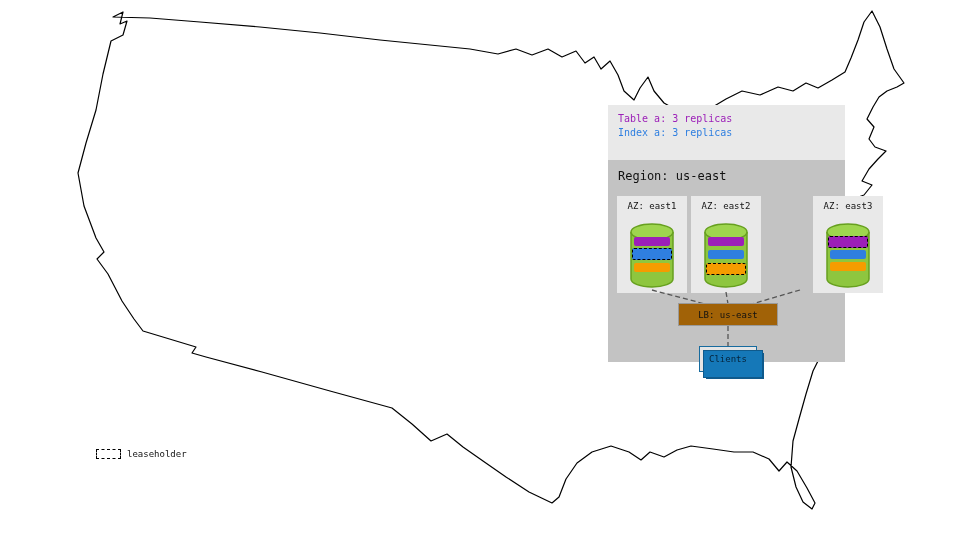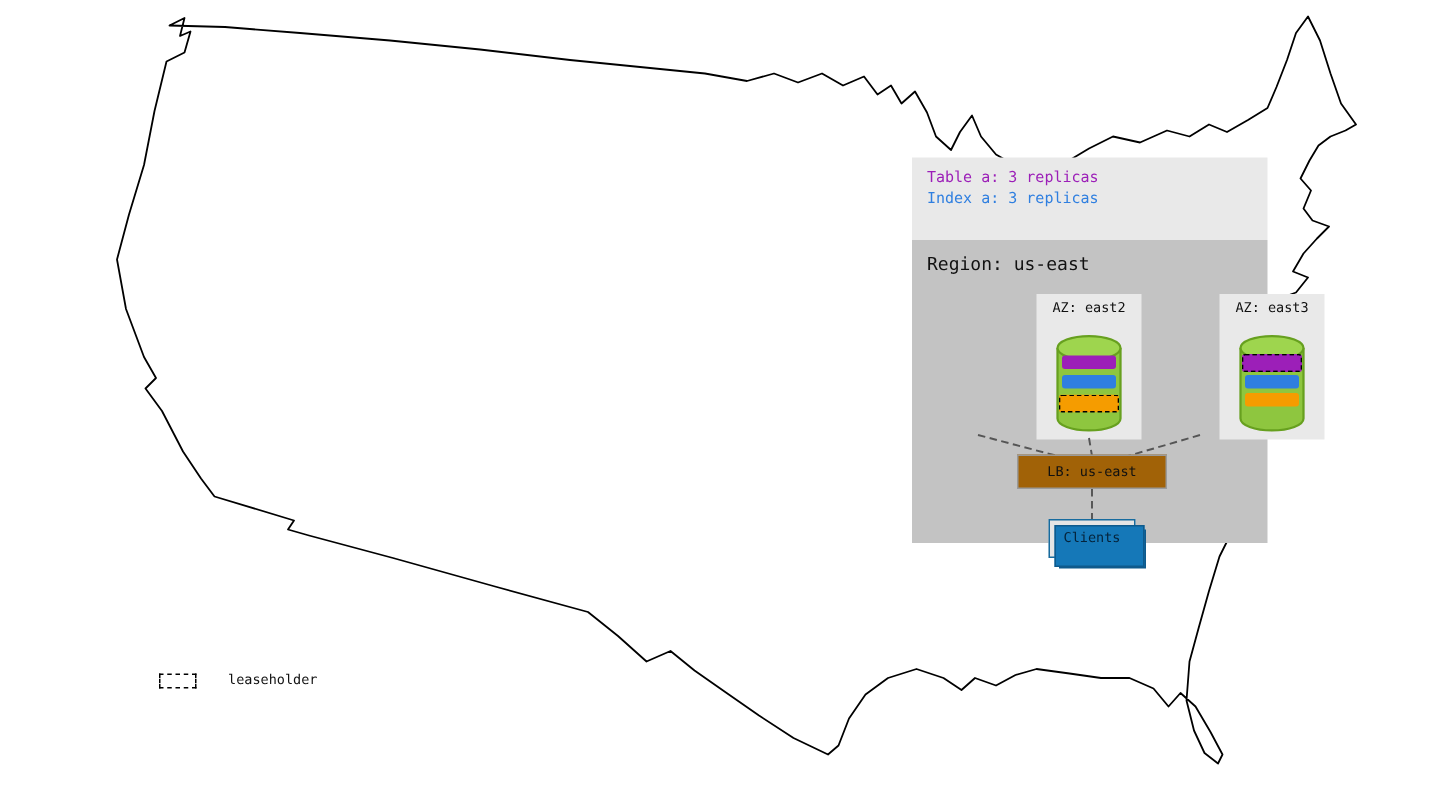--- a/index.html
+++ b/index.html
@@ -35,21 +35,21 @@
 
   .clients-box { position:absolute; left:699px; top:346px; width:58px; height:26px;
                  background:#e5e5e5; border:1px solid #176b9e; z-index:3;
                  display:flex; align-items:center; justify-content:center; font-size:9px; color:#05233a; }
   .clients-box::before { content:""; position:absolute; left:3px; top:3px; width:58px; height:26px;
                          background:#1578b8; border:1px solid #0f5a8c; z-index:-1; }
   .clients-box::after  { content:""; position:absolute; left:6px; top:6px; width:58px; height:26px;
                          background:#0f5a8c; z-index:-2; }
 
   .lease-legend { position:absolute; left:96px; top:449px; display:flex; align-items:center;
-                  gap:21px; z-index:3;margin-left:10px; }
+                  gap:6px; z-index:3; }
   .lease-swatch { width:25px; height:10px; border:1.6px dashed #000; background:#fff; }
   .lease-label { font-size:9px; color:#111; }
 </style>
 </head>
 <body>
 
 <svg class="map-svg" width="960" height="540" viewBox="0 0 960 540">
   <path fill="#ffffff" stroke="#000000" stroke-width="1.2" stroke-linejoin="round" d="M113,17 L123,12 L120,24 L127,21 L123,35 L111,41 L103,74 L96,110 L86,143
            L78,173 L84,206 L96,238 L104,252 L97,259 L108,274 L122,301 L134,319 L143,331
            L196,347 L192,353 L206,357 L262,372 L330,391 L392,408 L412,424 L431,441
@@ -69,20 +69,32 @@
 </svg>
 
 <div class="legend-panel">
   <div class="legend-item" style="color: rgb(156, 31, 184);">Table a: 3 replicas</div>
   <div class="legend-item" style="color: rgb(47, 127, 224);">Index a: 3 replicas</div>
 </div>
 
 <div class="region-panel">
   <div class="region-label">Region: us-east</div>
 
+  <div class="az-box az1">
+    <div class="az-label">AZ: east1</div>
+    <div class="cylinder-wrap">
+      <svg width="48" height="68" viewBox="0 0 48 68">
+        <path d="M3,10 L3,57 A21,8 0 0 0 45,57 L45,10" fill="#8ec63f" stroke="#67a01f" stroke-width="1.5"></path>
+        <ellipse cx="24" cy="10" rx="21" ry="8" fill="#9ed54e" stroke="#67a01f" stroke-width="1.5"></ellipse>
+      </svg>
+      <div class="bar" style="top: 15px; background-color: rgb(156, 31, 184);"></div>
+      <div class="bar lease" style="top: 26px; background-color: rgb(47, 127, 224);"></div>
+      <div class="bar" style="top: 41px; background-color: rgb(245, 156, 0);"></div>
+    </div>
+  </div>
 
   <div class="az-box az2">
     <div class="az-label">AZ: east2</div>
     <div class="cylinder-wrap">
       <svg width="48" height="68" viewBox="0 0 48 68">
         <path d="M3,10 L3,57 A21,8 0 0 0 45,57 L45,10" fill="#8ec63f" stroke="#67a01f" stroke-width="1.5"></path>
         <ellipse cx="24" cy="10" rx="21" ry="8" fill="#9ed54e" stroke="#67a01f" stroke-width="1.5"></ellipse>
       </svg>
       <div class="bar" style="top: 15px; background-color: rgb(156, 31, 184);"></div>
       <div class="bar" style="top: 28px; background-color: rgb(47, 127, 224);"></div>

